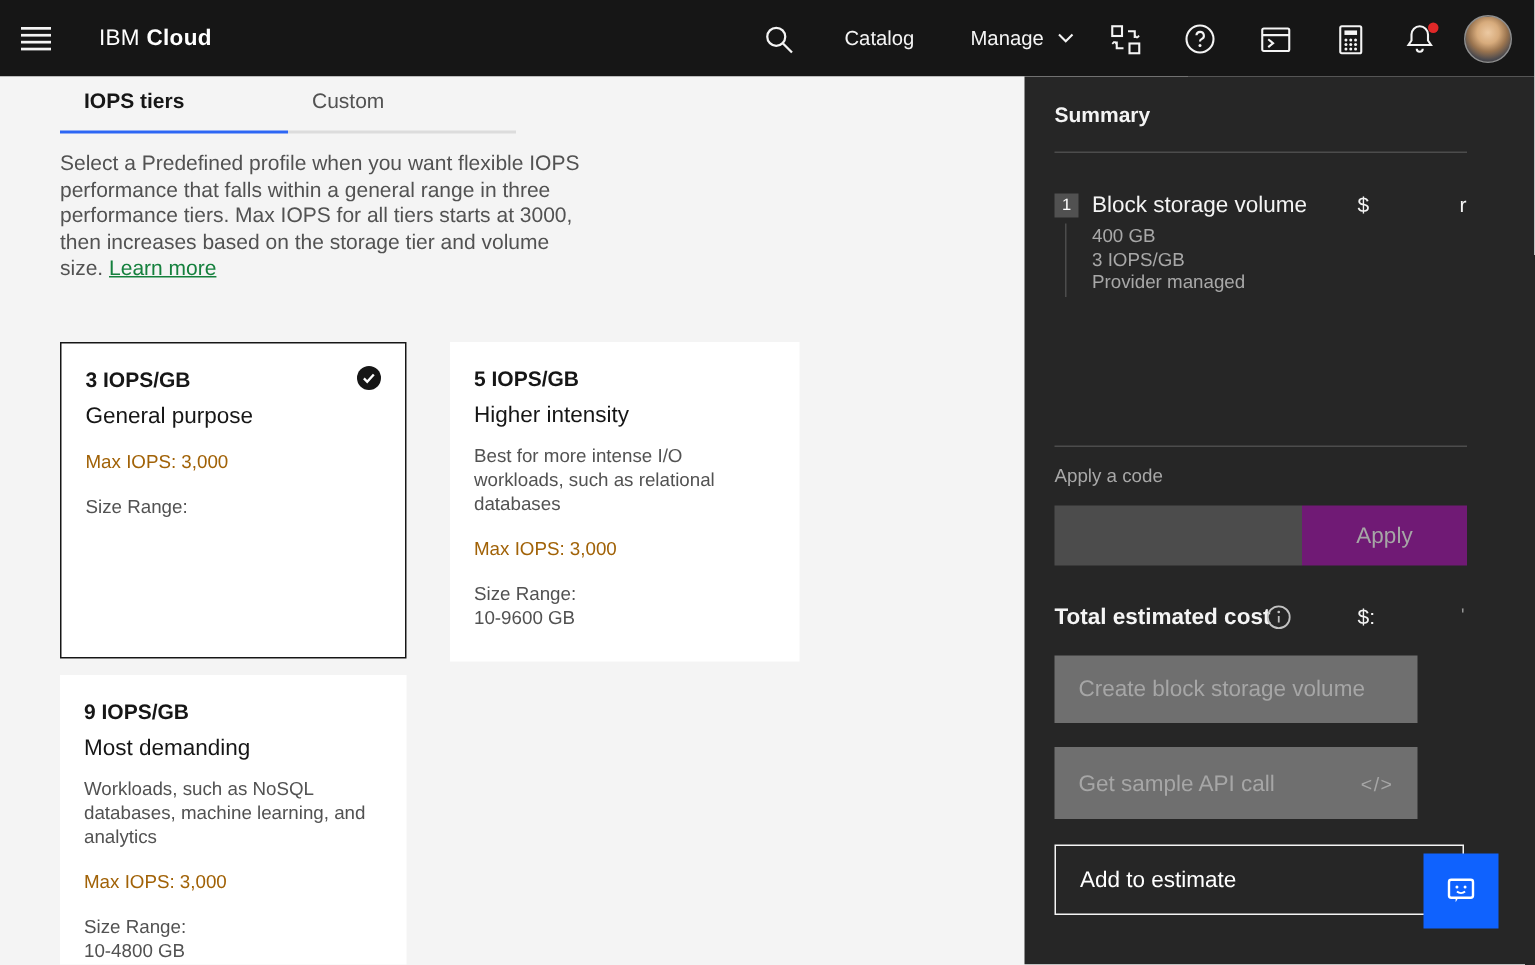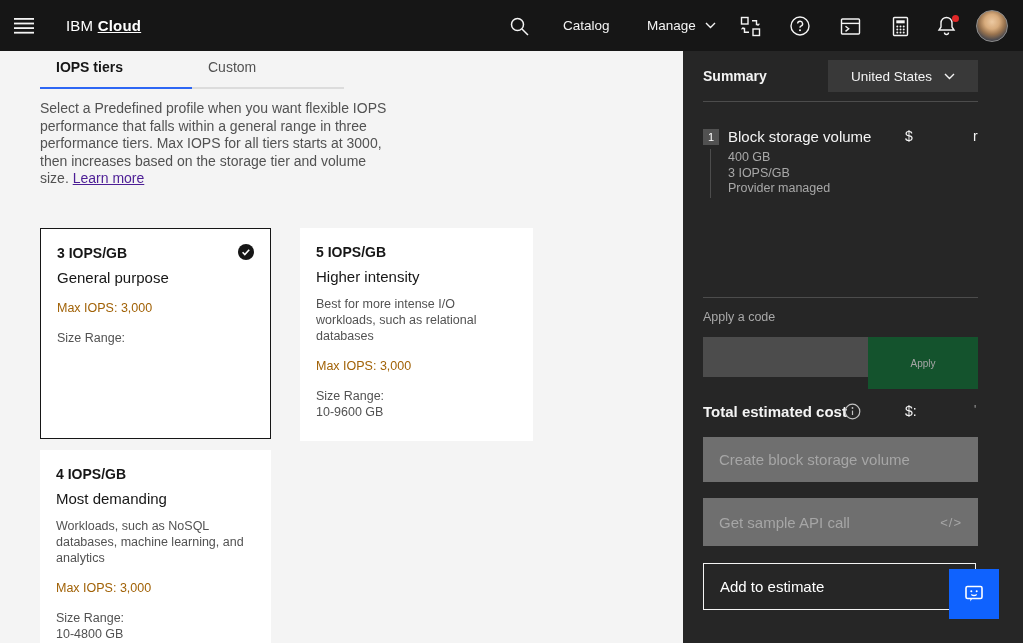--- a/index.html
+++ b/index.html
@@ -4,21 +4,21 @@
 <style>
   * { box-sizing: border-box; margin: 0; padding: 0; }
   html,body { width:1023px; height:643px; }
   body { font-family: "Liberation Sans", sans-serif; overflow:hidden; background:#f4f4f4; }
   .app { position:relative; width:1023px; height:643px; overflow:hidden; }
 
   
   .topbar { position:absolute; top:0; left:0; width:1023px; height:51px; background:#161616; }
   .hamburger { position:absolute; left:10px; top:12px; width:28px; height:27px; background:none; border:none; cursor:pointer; display:grid; place-items:center; }
   .brand { position:absolute; left:66px; top:17px; font-size:15px; color:#ffffff; letter-spacing:.2px; white-space:nowrap; }
-  .brand b { font-weight:700;text-decoration:underline; }
+  .brand b { font-weight:700; }
   .hbtn { position:absolute; top:13px; width:26px; height:26px; background:none; border:none; cursor:pointer; display:grid; place-items:center; color:#f4f4f4; }
   .hlink { position:absolute; top:18px; font-size:13.5px; color:#f4f4f4; text-decoration:none; cursor:pointer; display:flex; align-items:center; gap:9px; }
   .search-btn { left:506px; }
   .catalog-link { left:563px; }
   .manage-link { left:647px; }
   .switcher-btn { left:737px; }
   .help-btn { left:787px; }
   .terminal-btn { left:837px; }
   .calc-btn { left:887px; }
   .bell-btn { left:933px; }
@@ -26,21 +26,21 @@
   .avatar { position:absolute; left:976px; top:10px; width:32px; height:32px; border-radius:50%; cursor:pointer;
             border:1px solid #8d8d8d;
             background: radial-gradient(circle at 50% 36%, #ecc9a2 0%, #d7ab7c 30%, #9a744f 52%, #4c4a4e 74%, #22242a 100%); }
 
   
   .content { position:absolute; top:51px; left:0; width:792px; height:592px; background:#f4f4f4; }
   .tabs { position:absolute; left:40px; top:8px; display:flex; }
   .tab { width:152px; height:30px; padding-left:16px; font-size:14px; color:#525252; cursor:pointer; border-bottom:2px solid #dcdcdc; display:flex; align-items:flex-start; }
   .tab.active { color:#161616; font-weight:700; border-bottom-color:#2d66f4; }
   .intro { position:absolute; left:40px; top:49px; width:348px; font-size:14px; line-height:17.6px; color:#525252; }
-  .learn-more { color:#4c1d95; text-decoration:underline; cursor:pointer; }
+  .learn-more { color:#15803d; text-decoration:underline; cursor:pointer; }
 
   .card { position:absolute; background:#ffffff; padding:16px; cursor:pointer; }
   .card1 { left:40px; top:177px; width:231px; height:211px; border:1px solid #161616; }
   .card2 { left:300px; top:177px; width:233px; height:213px; }
   .card3 { left:40px; top:399px; width:231px; height:260px; }
   .card-head { display:flex; justify-content:space-between; align-items:flex-start; }
   .card-title { font-size:14px; font-weight:700; color:#161616; }
   .card-sub { font-size:15px; color:#161616; margin-top:8px; }
   .card-desc { font-size:12.5px; color:#525252; line-height:16px; margin-top:11px; max-width:200px; }
   .card-iops { font-size:12.5px; color:#a16207; margin-top:15px; }
@@ -55,26 +55,26 @@
   .divider { position:absolute; left:20px; width:275px; height:1px; background:#4c4c4c; }
   .d1 { top:50px; } .d2 { top:246px; }
   .badge { position:absolute; left:20px; top:78px; width:16px; height:16px; background:#515151; color:#ffffff; font-size:11px; display:grid; place-items:center; }
   .item-name { position:absolute; left:45px; top:77px; font-size:15px; color:#f4f4f4; }
   .item-price { position:absolute; left:222px; top:77px; font-size:14px; color:#f4f4f4; }
   .item-price-suffix { position:absolute; left:290px; top:77px; font-size:14px; color:#f4f4f4; }
   .vline { position:absolute; left:27px; top:98px; width:1px; height:49px; background:#4c4c4c; }
   .item-details { position:absolute; left:45px; top:99px; font-size:12.5px; line-height:15.5px; color:#a8a8a8; }
   .promo-label { position:absolute; left:20px; top:259px; font-size:12.5px; color:#a8a8a8; }
   .promo-input { position:absolute; left:20px; top:286px; width:165px; height:40px; background:#4c4c4c; border:none; outline:none; color:#f4f4f4; padding:0 10px; font-family:inherit; }
-  .apply-btn { position:absolute; left:185px; top:286px; width:110px; height:52px; background:#14532d; border:none; color:#a6a6a6; font-size:10px; font-family:inherit; cursor:pointer; }
+  .apply-btn { position:absolute; left:185px; top:286px; width:110px; height:40px; background:#701a75; border:none; color:#a6a6a6; font-size:15px; font-family:inherit; cursor:pointer; }
   .total-label { position:absolute; left:20px; top:352px; font-size:15px; font-weight:700; color:#f4f4f4; }
   .info-icon { position:absolute; left:161px; top:352px; width:17px; height:17px; }
   .total-price { position:absolute; left:222px; top:352px; font-size:14px; color:#f4f4f4; }
   .total-suffix { position:absolute; left:291px; top:352px; font-size:12px; color:#f4f4f4; opacity:.55; }
-  .big-btn { position:absolute; left:20px; width:275px; border:none; font-size:15px; font-family:inherit; text-align:left; padding:0 16px; cursor:pointer; }
+  .big-btn { position:absolute; left:20px; width:242px; border:none; font-size:15px; font-family:inherit; text-align:left; padding:0 16px; cursor:pointer; }
   .create-btn { top:386px; height:45px; background:#6f6f6f; color:#a6a6a6; }
   .api-btn { top:447px; height:48px; background:#6f6f6f; color:#a6a6a6; display:flex; align-items:center; justify-content:space-between; }
   .code-glyph { font-size:13px; letter-spacing:1px; }
   .estimate-btn { top:512px; height:47px; width:273px; background:transparent; border:1px solid #f4f4f4; color:#ffffff; }
   .chat-fab { position:absolute; left:266px; top:518px; width:50px; height:50px; background:#0f62fe; border:none; cursor:pointer; display:grid; place-items:center; }
 </style>
 </head>
 <body>
 
 <div class="app">
@@ -192,40 +192,34 @@
       <p class="card-desc">Best for more intense I/O workloads, such as relational databases</p>
       <p class="card-iops">Max IOPS: 3,000</p>
       <p class="card-size">
         <span>Size Range:</span>
         <span>10-9600 GB</span>
       </p>
     </div>
 
     <div class="card card3">
       <div class="card-head">
-        <div class="card-title">4 IOPS/GB</div>
+        <div class="card-title">9 IOPS/GB</div>
       </div>
       <div class="card-sub">Most demanding</div>
       <p class="card-desc">Workloads, such as NoSQL databases, machine learning, and analytics</p>
       <p class="card-iops">Max IOPS: 3,000</p>
       <p class="card-size">
         <span>Size Range:</span>
         <span>10-4800 GB</span>
       </p>
     </div>
   </main>
 
   <aside class="sidebar">
     <h2 class="summary-title">Summary</h2>
-    <button class="region-select">
-      <span>United States</span>
-      <svg width="11" height="7" viewBox="0 0 11 7" fill="none" stroke="#f4f4f4" stroke-width="1.4">
-          <path d="M1 1 L5.5 5.5 L10 1"></path>
-        </svg>
-    </button>
     <div class="divider d1"></div>
 
     <span class="badge">1</span>
     <span class="item-name">Block storage volume</span>
     <span class="item-price">$</span>
     <span class="item-price-suffix">r</span>
     <div class="vline"></div>
     <div class="item-details">
       <div>400 GB</div>
       <div>3 IOPS/GB</div>

